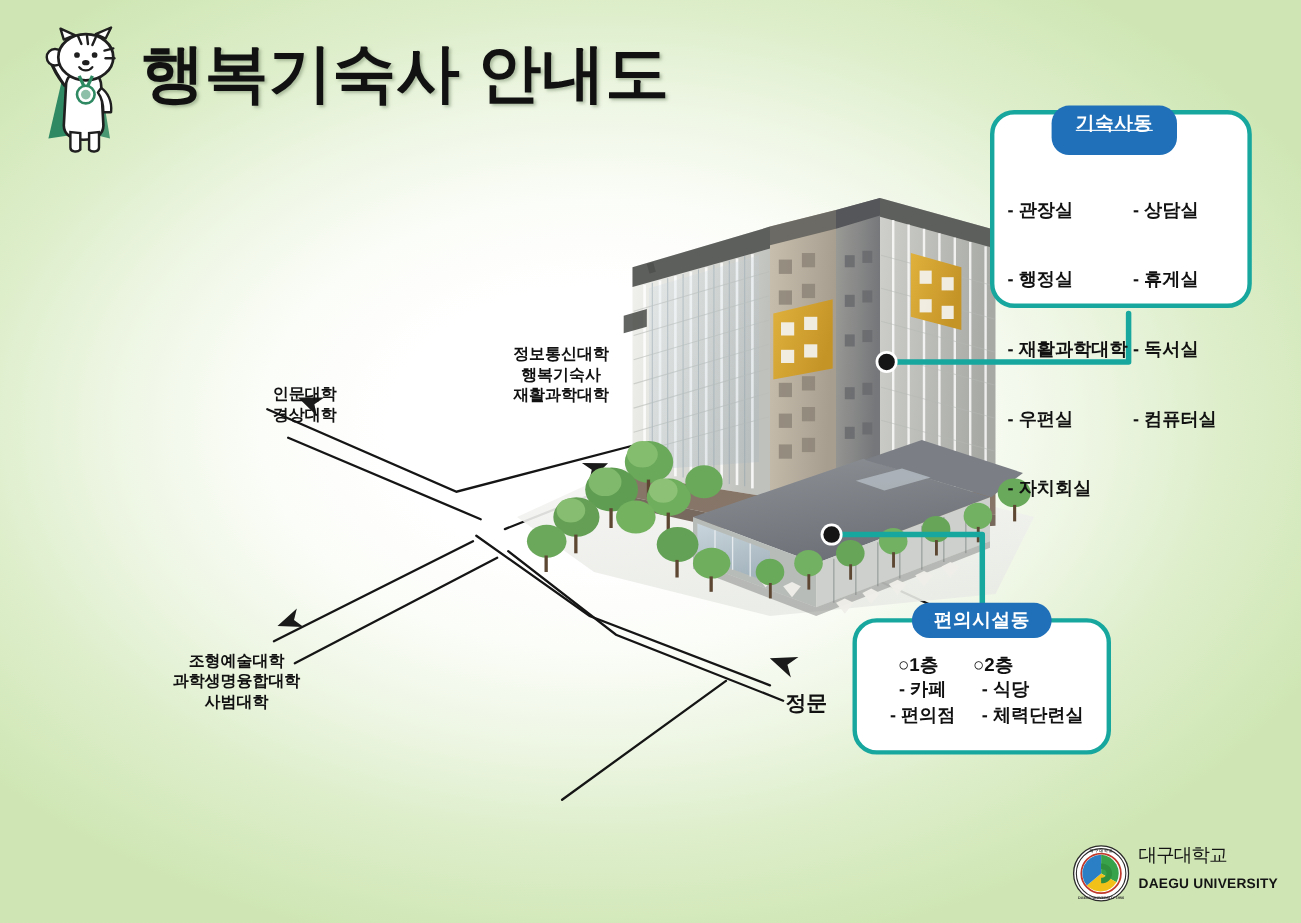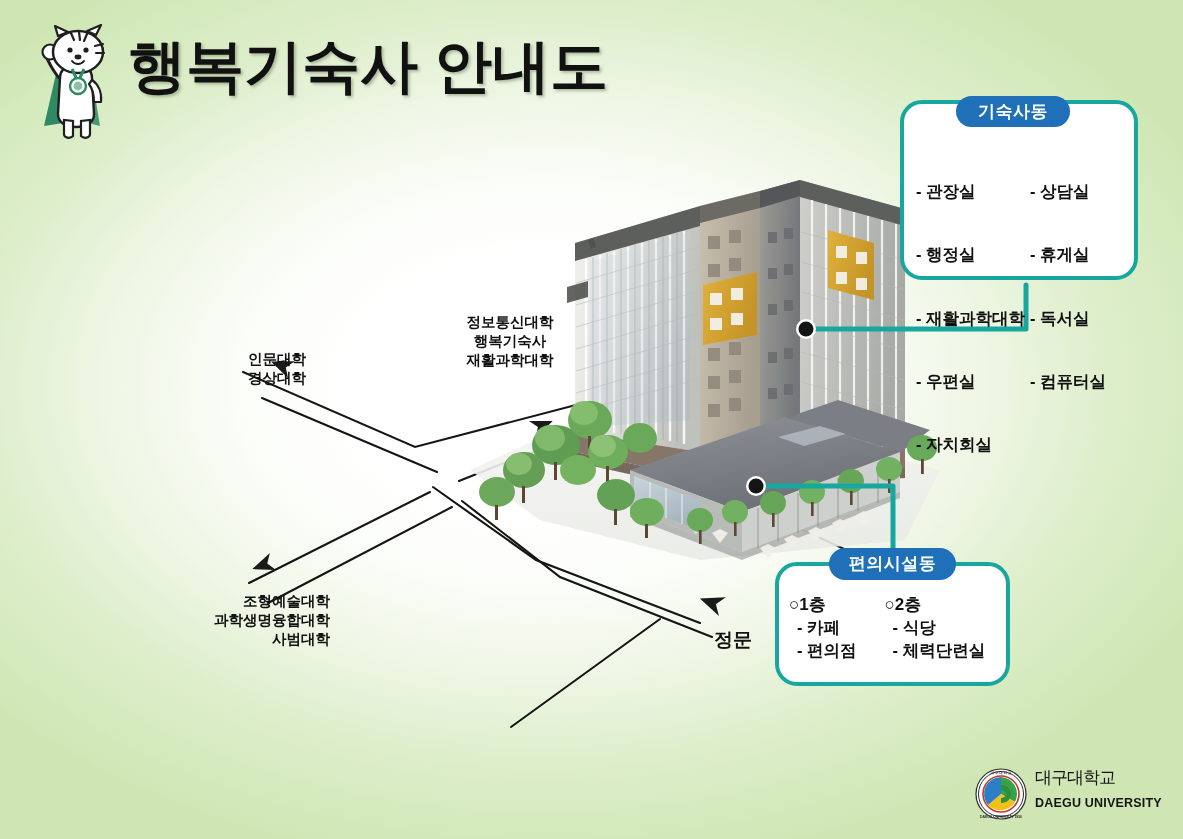--- a/index.html
+++ b/index.html
@@ -31,57 +31,57 @@
   #mapsvg{position:absolute;left:0;top:0;width:1183px;height:839px;}
 
   
   .dirlabel{
     position:absolute;color:#111;font-weight:bold;
     text-align:center;line-height:1.32;white-space:nowrap;
     font-size:14.5px;
   }
   #lbl-humanities{left:222px;top:350px;width:110px;}
   #lbl-ict{left:430px;top:313px;width:160px;}
-  #lbl-arts{left:100px;top:592px;width:230px;text-align:right;}
+  #lbl-arts{left:100px;top:592px;width:230px;}
   #lbl-gate{left:714px;top:627px;font-size:19px;}
 
   
   .callout{
     position:absolute;background:#ffffff;
     border:4px solid #17a79e;border-radius:22px;
     box-sizing:border-box;
   }
   .callout-head{
     position:absolute;background:#1f70b8;color:#ffffff;
     border-radius:16px;font-weight:bold;text-align:center;
     white-space:nowrap;letter-spacing:.5px;
   }
   
   #box-dorm{left:900px;top:100px;width:238px;height:180px;}
-  #head-dorm{left:956px;top:96px;width:114px;height:31px;line-height:32px;font-size:17px;}
+  #head-dorm{left:956px;top:96px;width:114px;height:45px;line-height:32px;font-size:17px;text-decoration:underline;}
   #dorm-cols{
     position:absolute;left:916px;top:140px;width:214px;
     display:flex;gap:6px;
   }
   #dorm-cols ul{list-style:none;margin:0;padding:0;}
   #dorm-cols li{
     font-size:16.5px;font-weight:bold;color:#111;line-height:1.41;white-space:nowrap;margin-top:40px;
   }
   #dorm-col-a{width:108px;}
   #dorm-col-b{width:100px;}
 
   
   #box-conv{left:775px;top:562px;width:235px;height:124px;}
   #head-conv{left:829px;top:548px;width:127px;height:32px;line-height:32px;font-size:17px;}
   #conv-cols{
     position:absolute;left:789px;top:594px;width:215px;
     display:flex;gap:4px;
   }
   .conv-col{}
-  #conv-col-a{width:92px;}
+  #conv-col-a{width:92px;text-align:center;}
   #conv-col-b{width:120px;}
   .conv-floor{
     font-size:17px;font-weight:bold;color:#111;white-space:nowrap;line-height:1.3;
   }
   .conv-list{list-style:none;margin:0;padding:0 0 0 8px;}
   .conv-list li{
     font-size:16.5px;font-weight:bold;color:#111;line-height:1.36;white-space:nowrap;
   }
 
   

